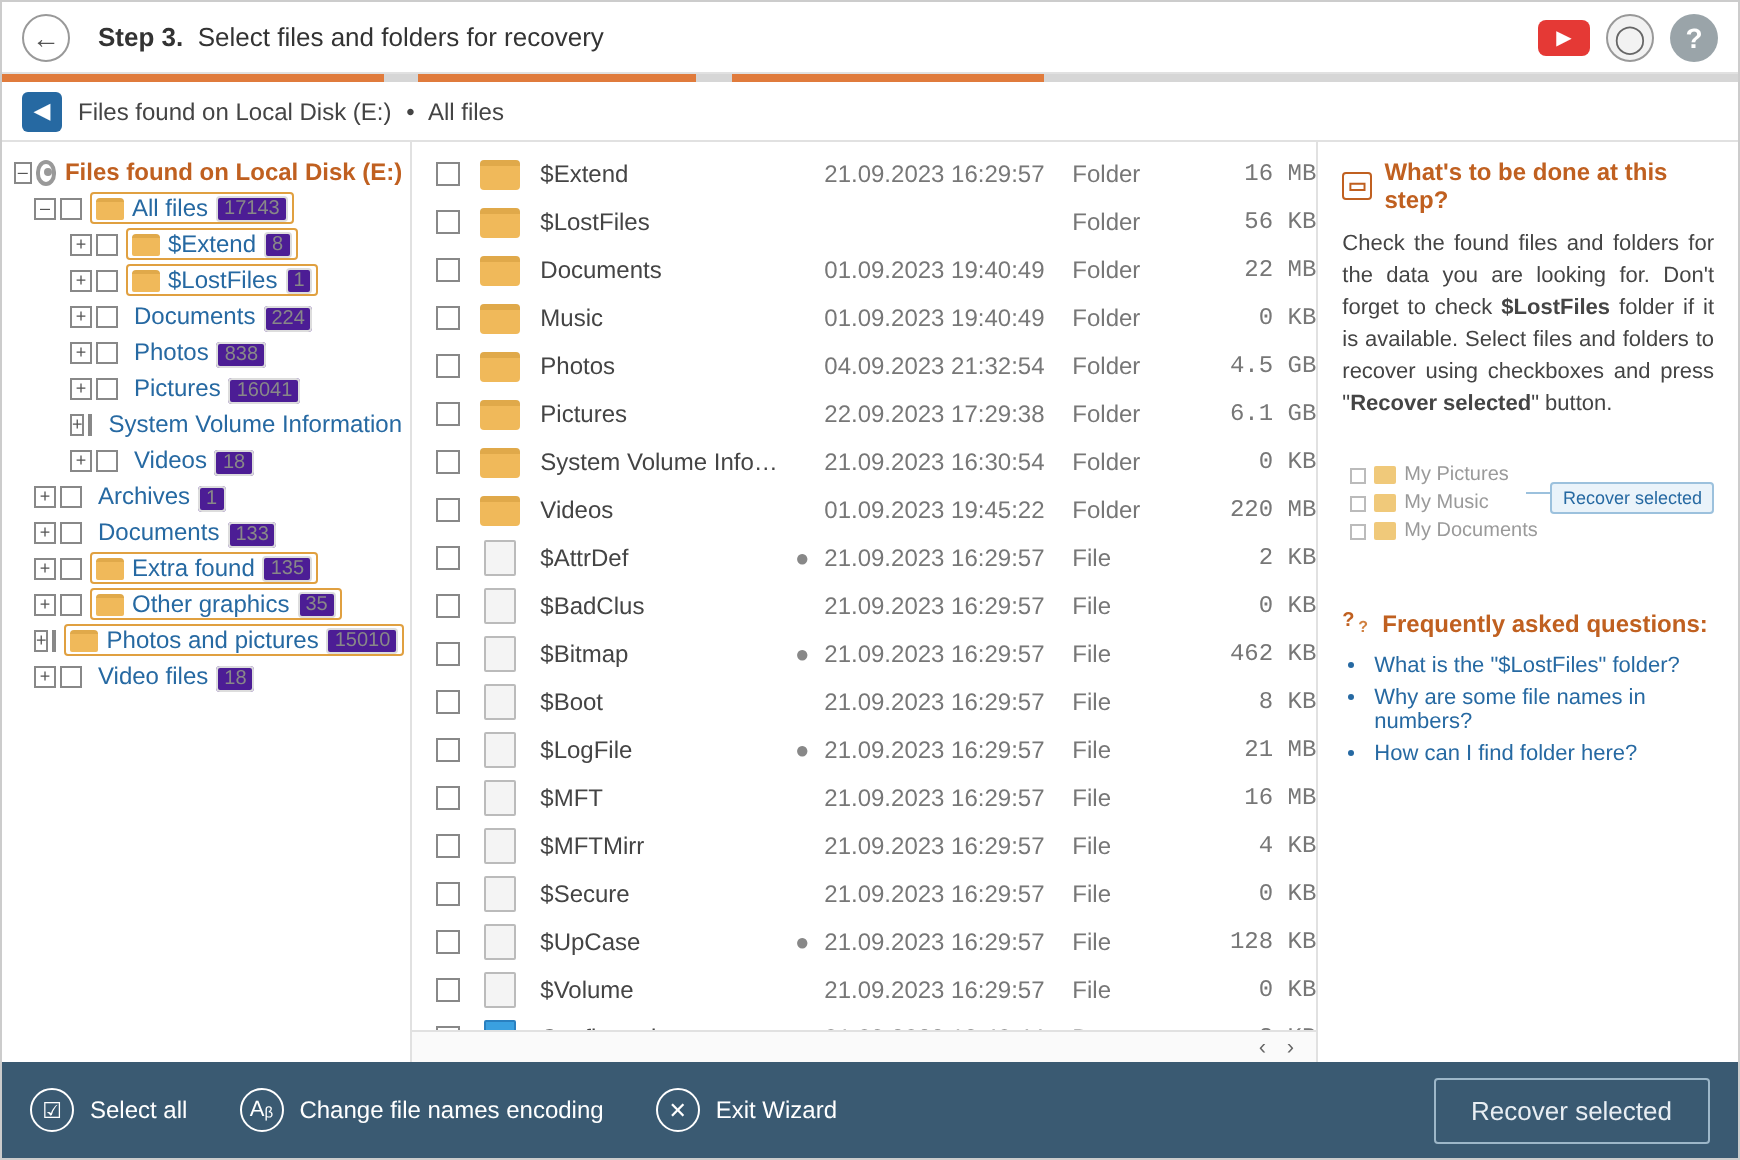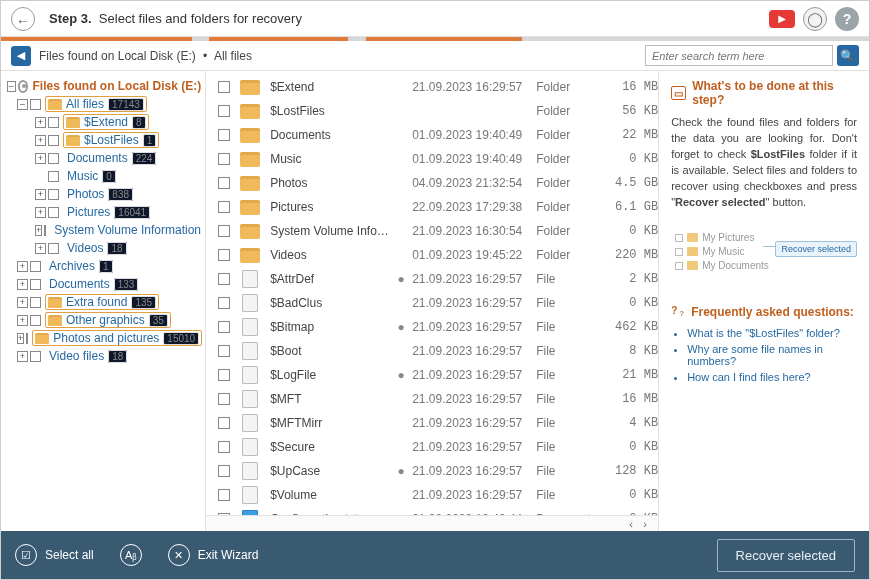--- a/index.html
+++ b/index.html
@@ -35,21 +35,21 @@
   .tree-row { display: flex; align-items: center; height: 18px; white-space: nowrap; }
   .tw { width: 11px; height: 11px; border: 1px solid #888; font-size: 9px; line-height: 9px; text-align: center; color:#555; margin-right: 2px; cursor:pointer; }
   .tw.blank { border: none; }
   .cb { width: 11px; height: 11px; border: 1px solid #888; margin-right: 4px; }
   .disk-ico { width: 13px; height: 13px; border-radius: 50%; border: 2px solid #999; margin-right: 4px; position:relative; }
   .disk-ico::after{content:""; position:absolute; width:4px; height:4px; border-radius:50%; background:#999; top:2.5px; left:2.5px;}
   .fold-ico { width: 14px; height: 11px; background: #f0b95a; border-radius: 2px 2px 1px 1px; margin-right: 4px; position:relative; border-top:2px solid #e0a94a; }
   .txt { color: #444; }
   .txt.link { color: #2669a2; cursor:pointer; }
   .txt.bold { color:#c06020; font-weight:bold; }
-  .badge { font-size: 10px; color:#888; background:#0f172a; border:1px solid #ddd; padding:0 3px; margin-left:4px; border-radius:2px; }
+  .badge { font-size: 10px; color:#888; background:#4c1d95; border:1px solid #ddd; padding:0 3px; margin-left:4px; border-radius:2px; }
   .hl { border: 1px solid #e0a040; padding: 0 2px; border-radius:2px; display:inline-flex; align-items:center; }
   .ind0 { padding-left: 2px; }
   .ind1 { padding-left: 12px; }
   .ind2 { padding-left: 30px; }
   
   .filewrap { flex: 1; display:flex; flex-direction:column; border-right: 1px solid #e1e1e1; }
   .filelist { flex:1; overflow:hidden; padding-top: 4px; }
   .frow { display: flex; align-items: center; height: 24px; font-size: 12px; color:#444; padding-left: 12px; }
   .frow .cbf { width: 12px; height: 12px; border: 1px solid #888; margin-right: 10px; }
   .fold-big { width: 20px; height: 15px; background:#f0b95a; border-radius:2px; border-top:3px solid #e0a94a; margin-right: 10px; }
@@ -113,24 +113,20 @@
     <div class="seg done" style="width:18%"></div>
     <div class="seg rest" style="width:40%"></div>
   </div>
 
   <div class="crumb-row">
     <div class="sq-btn">◀</div>
     <div class="crumb">
       <span>Files found on Local Disk (E:)</span>
       <span class="sep">•</span>
       <span>All files</span>
-    </div>
-    <div class="search-wrap">
-      <input class="search-input" placeholder="Enter search term here" style="">
-      <div class="search-btn">🔍</div>
     </div>
   </div>
 
   <div class="body">
 
     <div class="tree">
       <div class="tree-row ind0">
         <span class="tw">–</span>
         <span class="disk-ico"></span>
         <span class="txt bold">Files found on Local Disk (E:)</span>
@@ -162,25 +158,20 @@
               <span class="txt link">$LostFiles</span>
               <span class="badge">1</span>
             </span>
           </div>
           <div class="tree-row ind2">
             <span class="tw ">+</span>
             <span class="cb"></span>
             <span><span class="fold-ico"></span><span class="txt link">Documents</span><span class="badge">224</span></span>
           </div>
           <div class="tree-row ind2">
-            <span class="tw blank"></span>
-            <span class="cb"></span>
-            <span><span class="fold-ico"></span><span class="txt link">Music</span><span class="badge">0</span></span>
-          </div>
-          <div class="tree-row ind2">
             <span class="tw ">+</span>
             <span class="cb"></span>
             <span><span class="fold-ico"></span><span class="txt link">Photos</span><span class="badge">838</span></span>
           </div>
           <div class="tree-row ind2">
             <span class="tw ">+</span>
             <span class="cb"></span>
             <span><span class="fold-ico"></span><span class="txt link">Pictures</span><span class="badge">16041</span></span>
           </div>
           <div class="tree-row ind2">
@@ -447,32 +438,33 @@
         <div class="arrow-long"></div>
         <div class="recsel-btn">Recover selected</div>
       </div>
       <h5>
         <span class="faq-icon"></span>
         <span>Frequently asked questions:</span>
       </h5>
       <ul id="faq-list">
           <li>What is the "$LostFiles" folder?</li>
           <li>Why are some file names in numbers?</li>
-          <li>How can I find files here?</li>
+          <li>How can I find folder here?</li>
         </ul>
     </div>
   </div>
 
   <div class="footer">
     <div class="fbtn">
       <span class="circ">☑</span>
       <span>Select all</span>
     </div>
     <div class="fbtn">
       <span class="circ">Aᵦ</span>
+      <span>Change file names encoding</span>
     </div>
     <div class="fbtn">
       <span class="circ">✕</span>
       <span>Exit Wizard</span>
     </div>
     <div class="spacer"></div>
     <div class="recover-btn">Recover selected</div>
   </div>
 </div>
 

